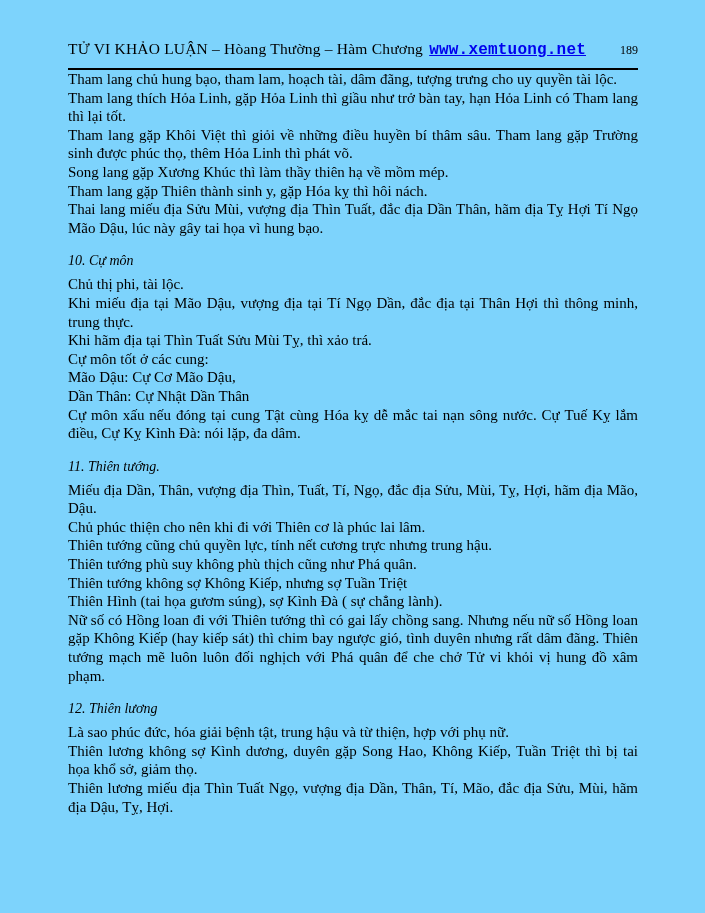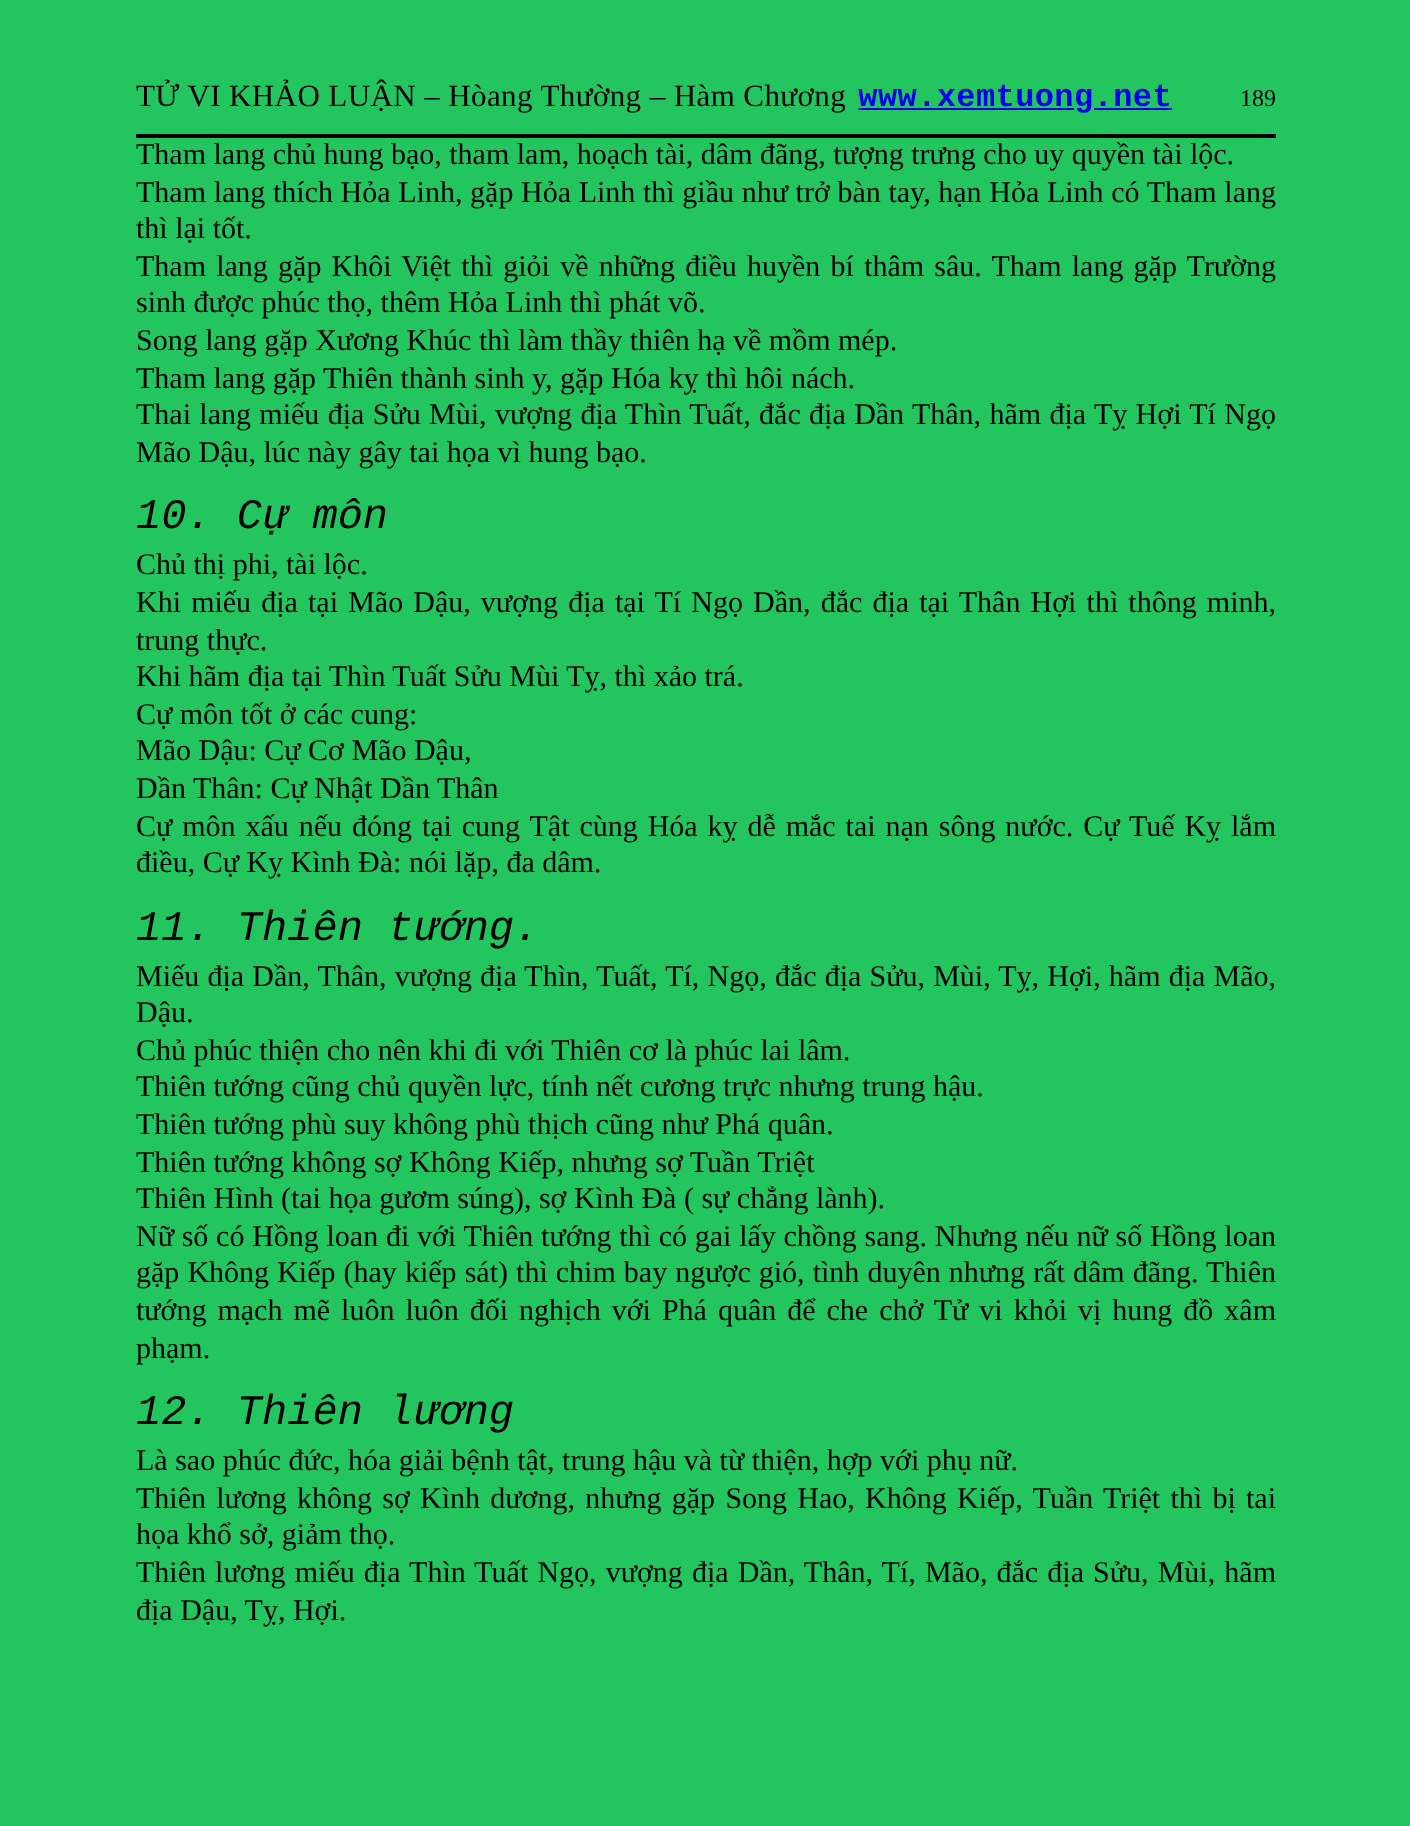--- a/index.html
+++ b/index.html
@@ -4,21 +4,21 @@
 <style>
   html, body {
     margin: 0;
     padding: 0;
     background: #ffffff;
   }
   .page {
     position: relative;
     width: 705px;
     height: 913px;
-    background: #22c55e;
+    background: #7dd3fc;
     font-family: "Liberation Serif", "DejaVu Serif", serif;
     color: #000000;
     overflow: hidden;
     box-sizing: border-box;
     padding: 40px 67px 0 68px;
   }
   .header {
     display: flex;
     align-items: baseline;
     font-size: 15.5px;
@@ -50,24 +50,23 @@
     font-size: 15px;
     line-height: 18.6px;
   }
   .doc-body .para {
     margin: 0;
     text-align: justify;
   }
   .doc-body .heading {
     font-style: italic;
     font-weight: normal;
-    font-size: 21px;
+    font-size: 14px;
     line-height: 21px;
     margin: 13px 0 4px 0;
-    font-family: Liberation Mono, monospace;
   }
 </style>
 </head>
 <body>
 
 <div class="page">
   <div class="header">
     <span class="book-title">TỬ VI KHẢO LUẬN – Hòang Thường – Hàm Chương</span>
     <a class="site-link" style="color: rgb(0, 0, 238);">www.xemtuong.net</a>
     <span class="page-number">189</span>
@@ -91,16 +90,16 @@
       <div class="heading">11. Thiên tướng.</div>
       <p class="para">Miếu địa Dần, Thân, vượng địa Thìn, Tuất, Tí, Ngọ,  đắc địa Sửu, Mùi, Tỵ, Hợi, hãm địa Mão, Dậu.</p>
       <p class="para">Chủ phúc thiện cho nên khi đi với Thiên cơ là phúc lai lâm.</p>
       <p class="para">Thiên tướng cũng chủ quyền lực, tính nết cương trực nhưng trung hậu.</p>
       <p class="para">Thiên tướng phù suy không phù thịch cũng như Phá quân.</p>
       <p class="para">Thiên tướng không sợ Không Kiếp, nhưng sợ Tuần Triệt</p>
       <p class="para">Thiên Hình (tai họa gươm súng), sợ Kình Đà ( sự chẳng lành).</p>
       <p class="para">Nữ số có Hồng loan đi với Thiên tướng thì có gai lấy chồng sang. Nhưng nếu nữ số Hồng loan gặp Không Kiếp (hay kiếp sát) thì chim bay ngược gió, tình duyên nhưng rất dâm đãng. Thiên tướng mạch mẽ luôn luôn đối nghịch với Phá quân để che chở Tử vi khỏi vị hung đồ xâm phạm.</p>
       <div class="heading">12. Thiên lương</div>
       <p class="para">Là sao phúc đức, hóa giải bệnh tật, trung hậu và từ thiện, hợp với phụ nữ.</p>
-      <p class="para">Thiên lương không sợ Kình dương, nhưng gặp Song Hao, Không Kiếp, Tuần Triệt thì bị tai họa khổ sở, giảm thọ.</p>
+      <p class="para">Thiên lương không sợ Kình dương, duyên gặp Song Hao, Không Kiếp, Tuần Triệt thì bị tai họa khổ sở, giảm thọ.</p>
       <p class="para">Thiên lương miếu địa Thìn Tuất Ngọ, vượng địa Dần, Thân, Tí, Mão,  đắc địa Sửu, Mùi, hãm địa Dậu, Tỵ, Hợi.</p>
     </div>
 </div>
 
 </body></html>

